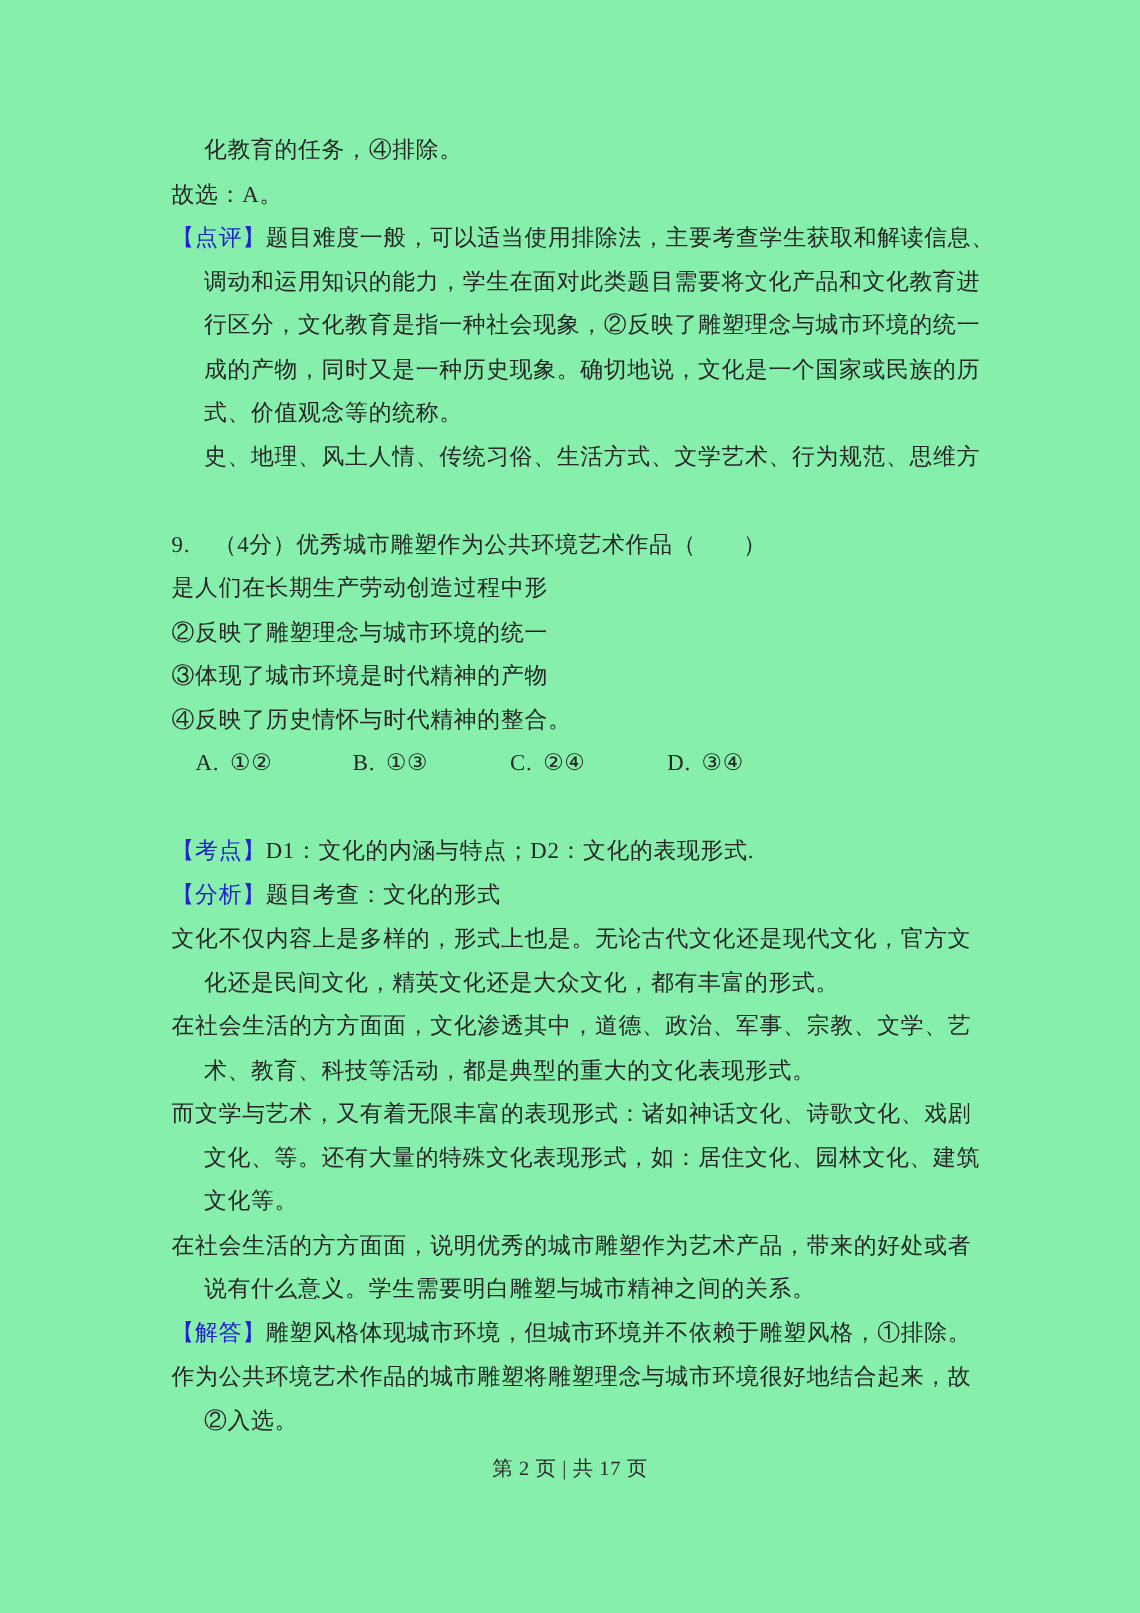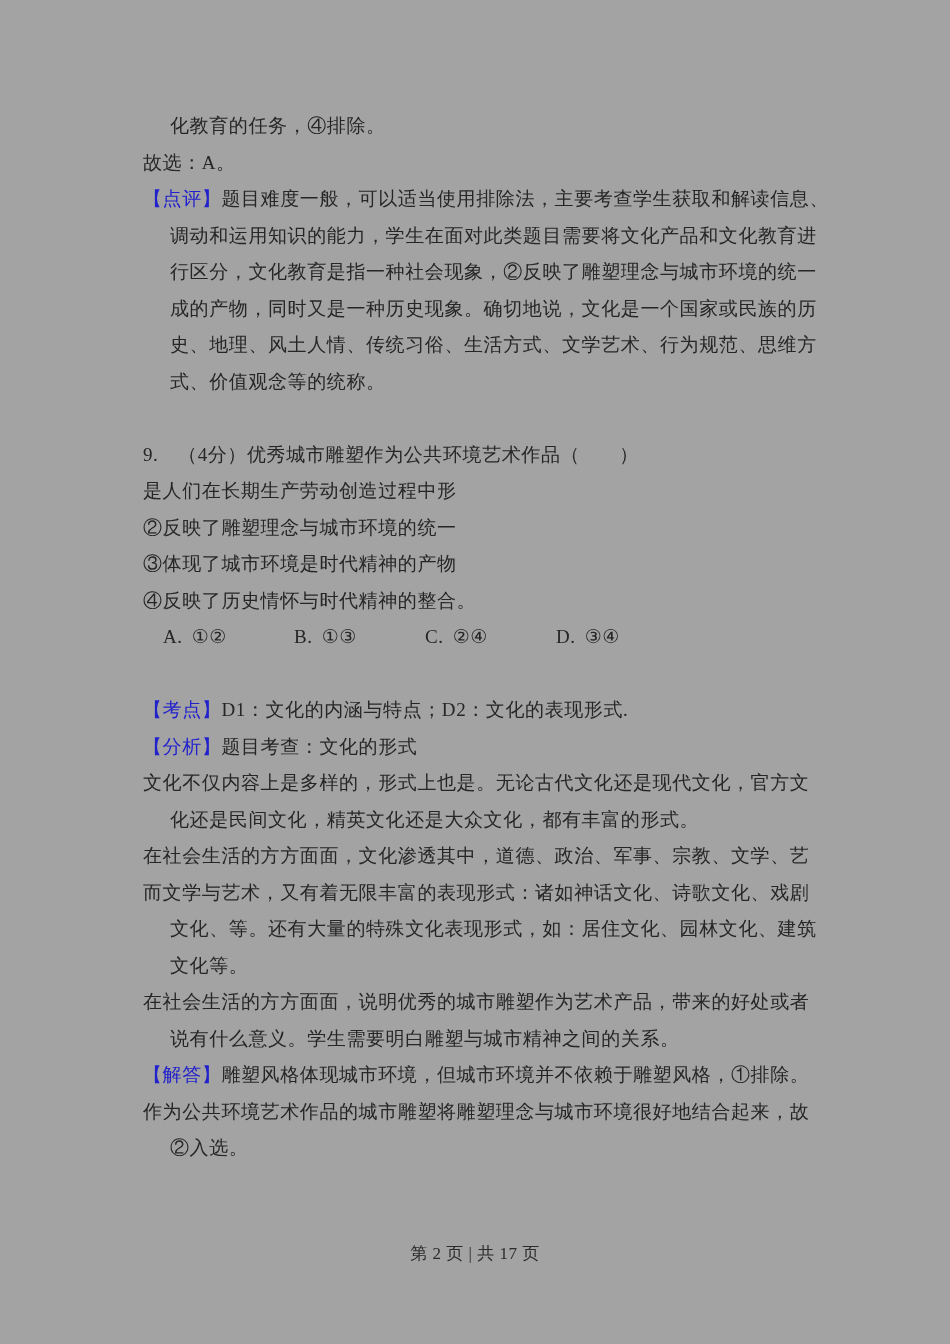--- a/index.html
+++ b/index.html
@@ -4,21 +4,21 @@
 <style>
   html, body {
     margin: 0;
     padding: 0;
     background: #ffffff;
   }
   .page {
     position: relative;
     width: 950px;
     height: 1344px;
-    background: #a3a3a3;
+    background: #86efac;
     overflow: hidden;
     font-family: "Liberation Serif", "DejaVu Serif", serif;
     color: #262626;
   }
   .content {
     position: absolute;
     left: 143px;
     top: 108px;
     width: 772px;
     font-size: 19px;
@@ -49,55 +49,56 @@
   .opt:last-child {
     width: auto;
   }
   .opt .okey {
     margin-right: 9px;
   }
   .footer {
     position: absolute;
     left: 0;
     right: 0;
-    top: 1242px;
+    top: 1212px;
     height: 24px;
     line-height: 24px;
     text-align: center;
     font-size: 17px;
     letter-spacing: 0.5px;
     color: #2b2b2b;
   }
 </style>
 </head>
 <body>
 
 <div class="page">
   <div class="content">
       <div class="line indent"><span>化教育的任务，④排除。</span></div>
       <div class="line"><span>故选：A。</span></div>
       <div class="line"><span class="seclabel">【点评】</span><span>题目难度一般，可以适当使用排除法，主要考查学生获取和解读信息、</span></div>
       <div class="line indent"><span>调动和运用知识的能力，学生在面对此类题目需要将文化产品和文化教育进</span></div>
       <div class="line indent"><span>行区分，文化教育是指一种社会现象，②反映了雕塑理念与城市环境的统一</span></div>
       <div class="line indent"><span>成的产物，同时又是一种历史现象。确切地说，文化是一个国家或民族的历</span></div>
+      <div class="line indent"><span>式、价值观念等的统称。</span></div>
       <div class="line indent"><span>史、地理、风土人情、传统习俗、生活方式、文学艺术、行为规范、思维方</span></div>
-      <div class="line indent"><span>式、价值观念等的统称。</span></div>
       <div class="line blank"></div>
       <div class="line"><span>9.　（4分）优秀城市雕塑作为公共环境艺术作品（　　）</span></div>
       <div class="line"><span>是人们在长期生产劳动创造过程中形</span></div>
       <div class="line"><span>②反映了雕塑理念与城市环境的统一</span></div>
       <div class="line"><span>③体现了城市环境是时代精神的产物</span></div>
       <div class="line"><span>④反映了历史情怀与时代精神的整合。</span></div>
       <div class="line options"><span class="opt"><span class="okey">A.</span><span>①②</span></span><span class="opt"><span class="okey">B.</span><span>①③</span></span><span class="opt"><span class="okey">C.</span><span>②④</span></span><span class="opt"><span class="okey">D.</span><span>③④</span></span></div>
       <div class="line blank"></div>
       <div class="line"><span class="seclabel">【考点】</span><span>D1：文化的内涵与特点；D2：文化的表现形式.</span></div>
       <div class="line"><span class="seclabel">【分析】</span><span>题目考查：文化的形式</span></div>
       <div class="line"><span>文化不仅内容上是多样的，形式上也是。无论古代文化还是现代文化，官方文</span></div>
       <div class="line indent"><span>化还是民间文化，精英文化还是大众文化，都有丰富的形式。</span></div>
       <div class="line"><span>在社会生活的方方面面，文化渗透其中，道德、政治、军事、宗教、文学、艺</span></div>
+      <div class="line indent"><span>术、教育、科技等活动，都是典型的重大的文化表现形式。</span></div>
       <div class="line"><span>而文学与艺术，又有着无限丰富的表现形式：诸如神话文化、诗歌文化、戏剧</span></div>
       <div class="line indent"><span>文化、等。还有大量的特殊文化表现形式，如：居住文化、园林文化、建筑</span></div>
       <div class="line indent"><span>文化等。</span></div>
       <div class="line"><span>在社会生活的方方面面，说明优秀的城市雕塑作为艺术产品，带来的好处或者</span></div>
       <div class="line indent"><span>说有什么意义。学生需要明白雕塑与城市精神之间的关系。</span></div>
       <div class="line"><span class="seclabel">【解答】</span><span>雕塑风格体现城市环境，但城市环境并不依赖于雕塑风格，①排除。</span></div>
       <div class="line"><span>作为公共环境艺术作品的城市雕塑将雕塑理念与城市环境很好地结合起来，故</span></div>
       <div class="line indent"><span>②入选。</span></div>
     </div>
   <div class="footer">

